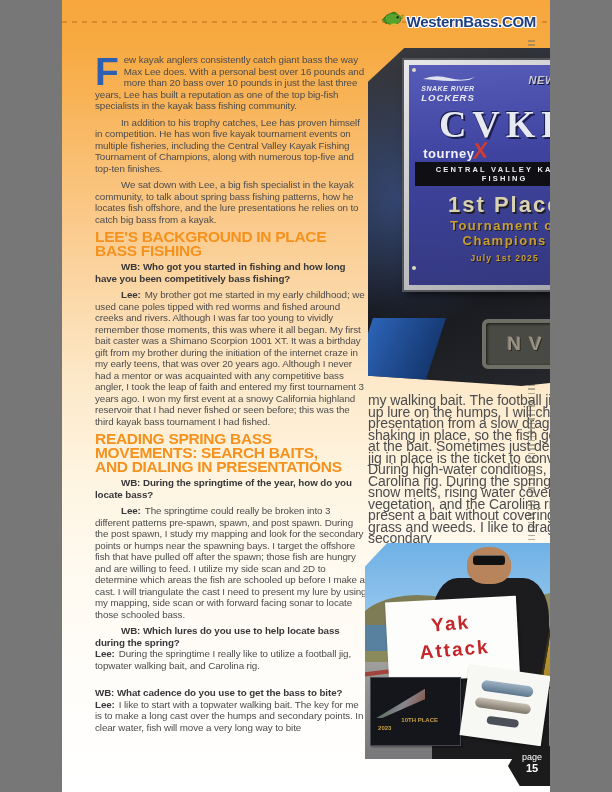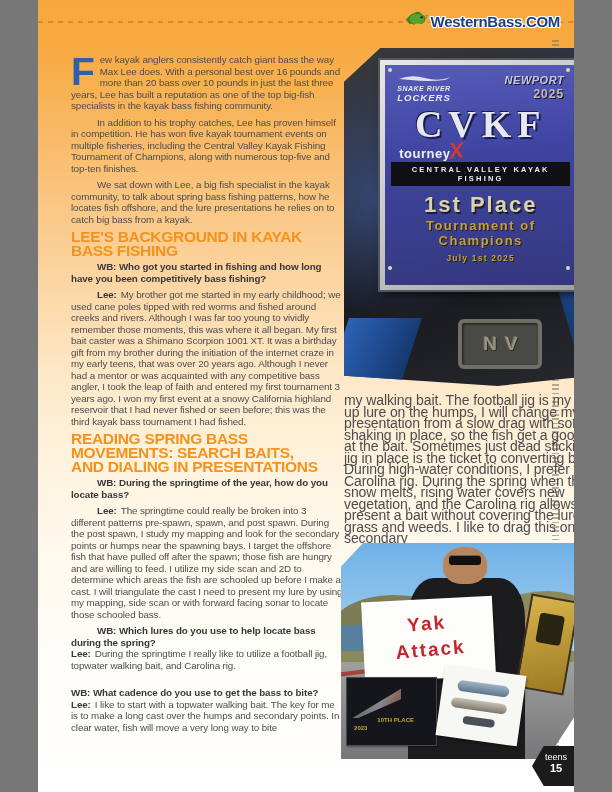--- a/index.html
+++ b/index.html
@@ -1,16 +1,16 @@
 <!DOCTYPE html>
 <html><head>
 <meta charset="utf-8">
 <style>
   html,body{margin:0;padding:0;background:#777;}
-  .page{position:relative;width:536px;height:792px;margin:0 auto;overflow:hidden;
+  .page{position:relative;width:488px;height:792px;margin:0 auto;overflow:hidden;
     font-family:"Liberation Sans",sans-serif;
     background:linear-gradient(180deg,#f7a73c 0%,#f7aa42 6%,#f8b55c 14%,#fac47e 24%,
       #fbd6a4 36%,#fde9c9 48%,#fef4e0 60%,#fffaf0 72%,#fffdf9 84%,#ffffff 100%);}
   
   .stitch-top{position:absolute;left:0;right:0;top:21px;height:2px;
     background:repeating-linear-gradient(90deg,rgba(186,100,20,.45) 0 5px,transparent 5px 10px);}
   .binding{position:absolute;right:15px;top:40px;bottom:4px;width:7px;
     background:repeating-linear-gradient(180deg,rgba(118,116,98,.55) 0 1.6px,transparent 1.6px 4.3px);}
   .edition{position:absolute;right:2px;top:95px;writing-mode:vertical-rl;
     font-size:6.5px;color:#4a4a3f;letter-spacing:.3px;}
@@ -153,21 +153,21 @@
     </span>
     <span class="word">WesternBass.COM</span>
   </div>
 
   <div class="col-left">
     <p><span class="dropcap">F</span><span>ew kayak anglers consistently catch giant bass the way Max Lee does. With a personal best over 16 pounds and more than 20 bass over 10 pounds in just the last three years, Lee has built a reputation as one of the top big-fish specialists in the kayak bass fishing community.</span></p>
     <p class="indent">In addition to his trophy catches, Lee has proven himself in competition. He has won five kayak tournament events on multiple fisheries, including the Central Valley Kayak Fishing Tournament of Champions, along with numerous top-five and top-ten finishes.</p>
     <p class="indent">We sat down with Lee, a big fish specialist in the kayak community, to talk about spring bass fishing patterns, how he locates fish offshore, and the lure presentations he relies on to catch big bass from a kayak.</p>
 
     <h2 class="sect">
-      <div>LEE'S BACKGROUND IN KAYAK</div>
+      <div>LEE'S BACKGROUND IN PLACE</div>
       <div>BASS FISHING</div>
     </h2>
     <p class="q indent">WB: Who got you started in fishing and how long have you been competitively bass fishing?</p>
     <p class="indent"><span class="alabel">Lee:</span><span>My brother got me started in my early childhood; we used cane poles tipped with red worms and fished around creeks and rivers. Although I was far too young to vividly remember those moments, this was where it all began. My first bait caster was a Shimano Scorpion 1001 XT. It was a birthday gift from my brother during the initiation of the internet craze in my early teens, that was over 20 years ago. Although I never had a mentor or was acquainted with any competitive bass angler, I took the leap of faith and entered my first tournament 3 years ago. I won my first event at a snowy California highland reservoir that I had never fished or seen before; this was the third kayak bass tournament I had fished.</span></p>
 
     <h2 class="sect">
       <div>READING SPRING BASS</div>
       <div>MOVEMENTS: SEARCH BAITS,</div>
       <div>AND DIALING IN PRESENTATIONS</div>
     </h2>
@@ -245,17 +245,17 @@
       <span class="py">2023</span>
     </div>
     <div class="lurecard">
       <div class="lure1"></div>
       <div class="lure2"></div>
       <div class="lure3"></div>
     </div>
   </div>
 
   <div class="page-tab">
-    <div class="pl">teens</div>
+    <div class="pl">page</div>
     <div class="pn">15</div>
   </div>
 
 </div>
 
 </body></html>

